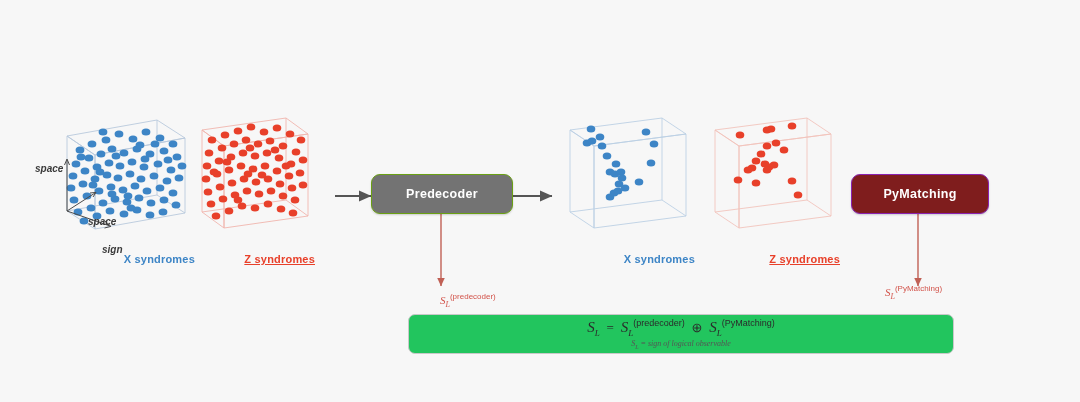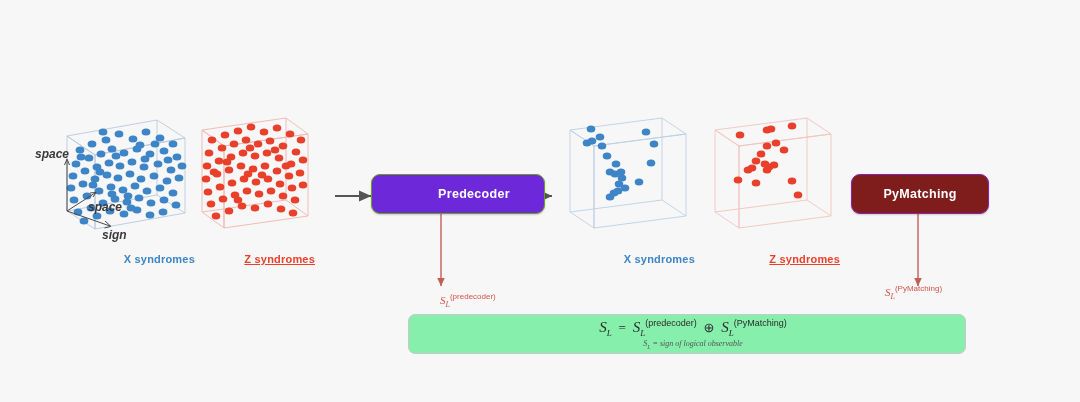--- a/index.html
+++ b/index.html
@@ -30,21 +30,21 @@
   .procbox{
     position:absolute;
     display:flex;align-items:center;justify-content:center;
     border-radius:9px;
     color:#ffffff;
     font-size:12.5px;
     font-weight:bold;
     letter-spacing:.3px;
     box-shadow:0 1px 2px rgba(0,0,0,.18);
   }
-  .procbox.green{background:#6d28d9;border:1px solid #6aa013;padding-left:32px;}
+  .procbox.green{background:#737373;border:1px solid #6aa013;}
   .procbox.purple{background:#7f1d1d;border:1px solid #8a22b0;}
 
   
   .arrow-svg{position:absolute;left:0;top:0;width:1080px;height:402px;overflow:visible;pointer-events:none;}
 
   
   .sl-label{
     position:absolute;
     color:#d2534a;
     font-size:11px;
@@ -60,28 +60,27 @@
   }
   .sl-label .sub{
     font-size:8px;
     vertical-align:sub;
     font-style:italic;
   }
 
   
   .formula-box{
     position:absolute;
-    background:#86efac;
+    background:#22c55e;
     border:1px solid #c9c9c9;
     border-radius:7px;
     display:flex;
     flex-direction:column;
     align-items:center;
     justify-content:center;
-    padding-left:12px;
   }
   .formula-main{
     font-family:"Liberation Serif", serif;
     font-size:15px;
     color:#2b2b2b;
     white-space:nowrap;
     line-height:1;
   }
   .formula-main i{font-style:italic;}
   .formula-main .sup{font-size:9px;vertical-align:super;font-style:normal;font-family:"Liberation Sans",sans-serif;}
@@ -93,25 +92,26 @@
     font-style:italic;
     font-size:8px;
     color:#555;
     white-space:nowrap;
   }
   .formula-note .sub{font-size:6px;vertical-align:sub;}
 
   
   .axis-label{
     position:absolute;
-    font-size:12px;
+    font-size:10px;
     font-weight:bold;
     font-style:italic;
     color:#3a3a3a;
     white-space:nowrap;
+    margin-top:16px;
   }
 </style>
 </head>
 <body>
 
 <div class="stage">
 
   <svg class="arrow-svg">
     <defs>
       <marker id="ah-gray" markerWidth="7" markerHeight="7" refX="6" refY="3.2" orient="auto">

